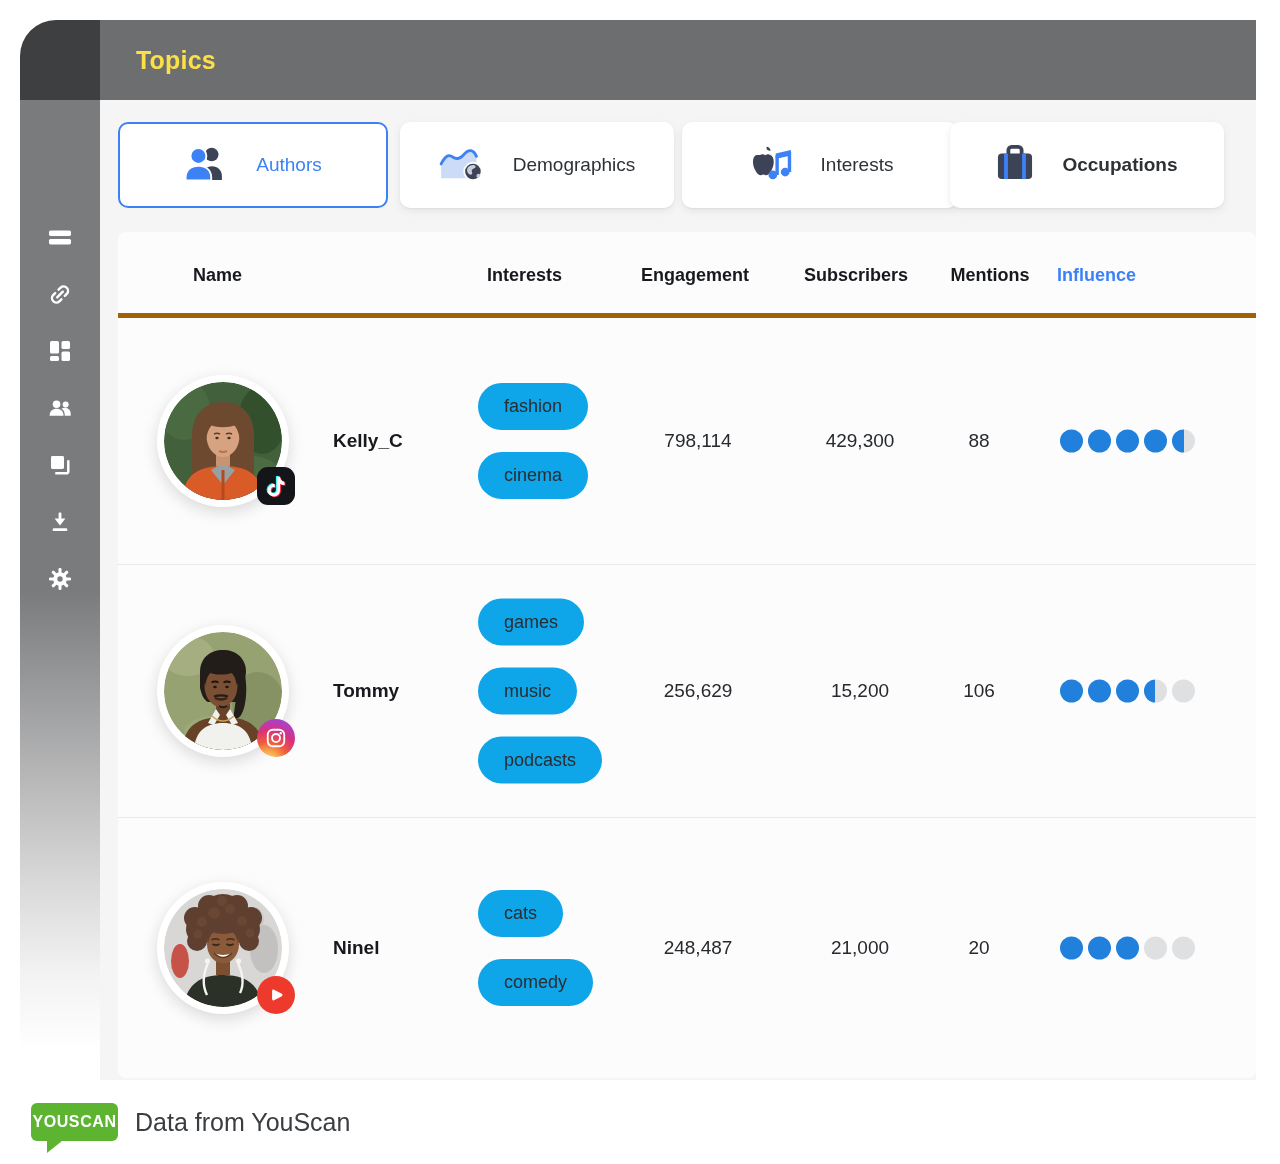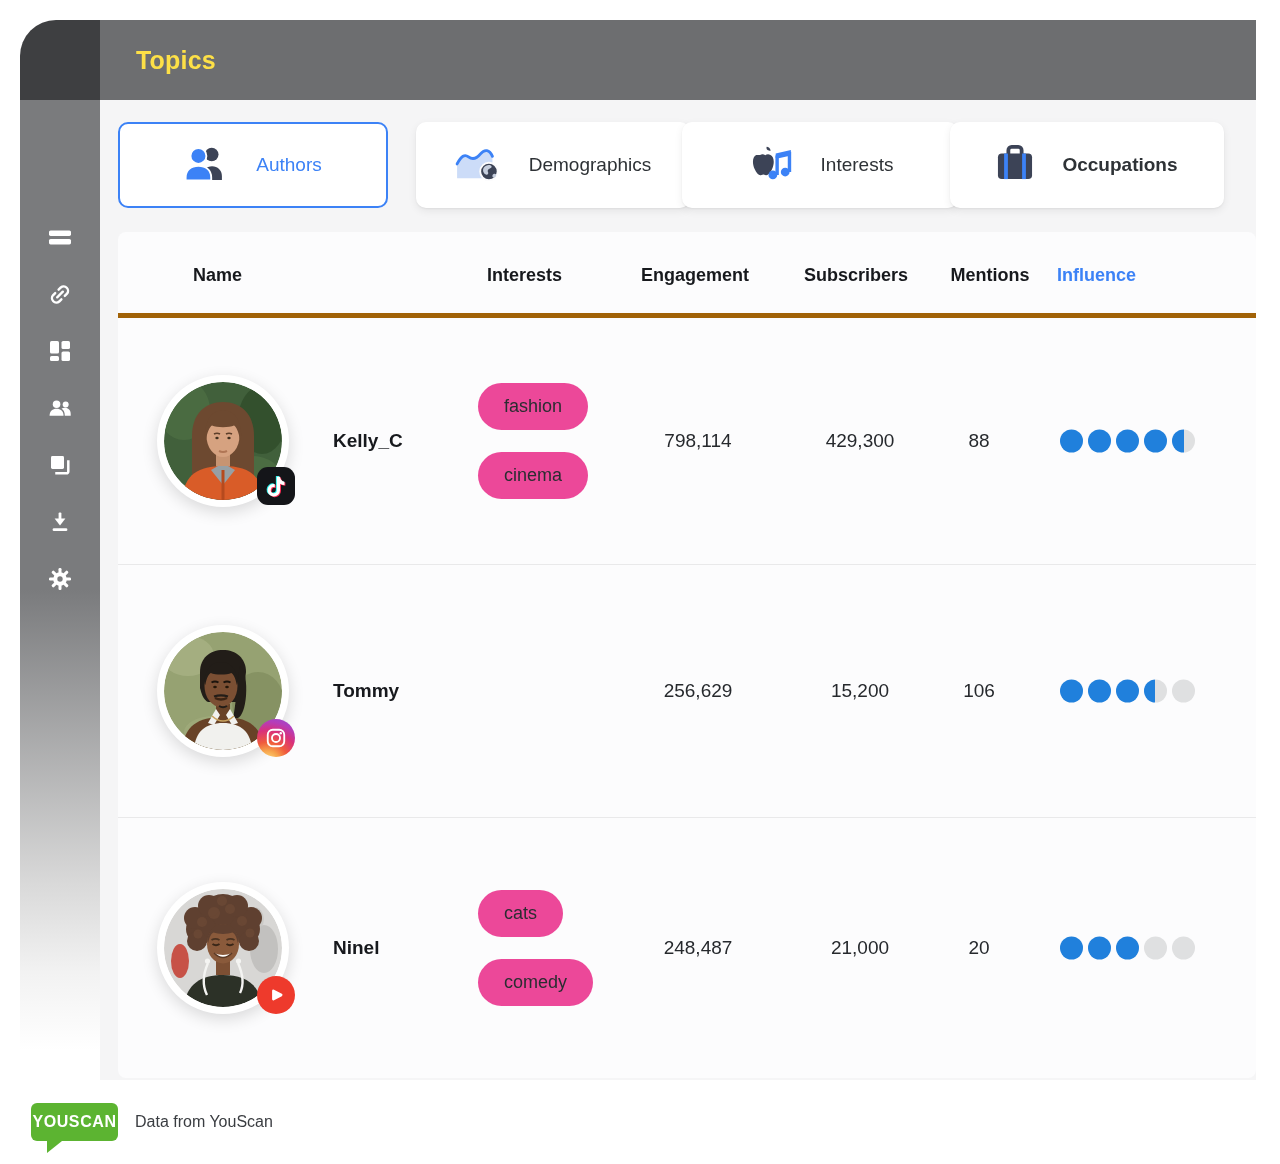--- a/index.html
+++ b/index.html
@@ -20,21 +20,21 @@
   
   .main { position:absolute; left:100px; top:100px; width:1156px; height:980px; background:#f5f5f6; }
 
   
   .tab { position:absolute; top:22px; height:86px; background:#ffffff; border-radius:10px;
     box-shadow:0 3px 8px rgba(0,0,0,.07), 0 1px 2px rgba(0,0,0,.05);
     display:flex; align-items:center; justify-content:center; gap:28px;
     font-size:19px; color:#2e3236; cursor:pointer; }
   .tab.selected { border:2px solid #3c82f6; color:#3c82f6; box-shadow:none; }
   .tab-authors { left:18px; width:270px; }
-  .tab-demographics { left:316px; width:274px; }
+  .tab-demographics { left:300px; width:274px; }
   .tab-interests { left:582px; width:276px; }
   .tab-occupations { left:850px; width:274px;font-weight:bold; }
 
   
   .table-card { position:absolute; left:18px; top:132px; width:1138px; height:846px; background:#fcfcfd; border-radius:8px; }
   .thead { position:relative; height:86px; border-bottom:5px solid #a16207; }
   .th { position:absolute; top:0; height:86px; line-height:86px; font-size:18px; font-weight:700; color:#17191d; cursor:pointer; }
   .th-name { left:75px; }
   .th-interests { left:369px; }
   .th-engagement { left:577px; transform:translateX(-50%); }
@@ -51,38 +51,38 @@
     background:#ffffff; border-radius:50%; box-shadow:0 5px 16px rgba(0,0,0,.14); display:flex; align-items:center; justify-content:center; }
   .avatar-wrap svg.face { border-radius:50%; }
   .badge { position:absolute; display:flex; align-items:center; justify-content:center; }
   .badge-tiktok { right:-6px; bottom:2px; width:38px; height:38px; background:#141519; border-radius:11px; }
   .badge-instagram { right:-6px; bottom:0px; width:38px; height:38px; border-radius:50%;
     background:radial-gradient(circle at 28% 115%, #fed373 8%, #f6a14b 24%, #f05c3c 40%, #d9317a 62%, #b43dbb 80%, #8950d8 100%); }
   .badge-youtube { right:-6px; bottom:0px; width:38px; height:38px; border-radius:50%; background:#ee3a2c; }
 
   .cell-name { position:absolute; left:215px; top:50%; transform:translateY(-50%); font-size:19px; font-weight:700; color:#17191d; }
   .cell-tags { position:absolute; left:360px; top:50%; transform:translateY(-50%); display:flex; flex-direction:column; align-items:flex-start; gap:22px; }
-  .pill { background:#ec4899; border-radius:26px; padding:13px 26px; font-size:18px; color:#2a2d31; white-space:nowrap; }
+  .pill { background:#0ea5e9; border-radius:26px; padding:13px 26px; font-size:18px; color:#2a2d31; white-space:nowrap; }
   .cell-num { position:absolute; top:50%; transform:translate(-50%,-50%); font-size:19px; color:#26292d; }
   .cell-engagement { left:580px; }
   .cell-subscribers { left:742px; }
   .cell-mentions { left:861px; }
   .cell-influence { position:absolute; left:942px; top:50%; transform:translateY(-50%); display:flex; gap:5px; }
   .dot { width:23px; height:23px; border-radius:50%; }
   .dot.full { background:#2080dc; }
   .dot.half { background:linear-gradient(90deg,#2080dc 50%, #dfe0e1 50%); }
   .dot.empty { background:#dfe0e1; }
 
   
   .footer { position:absolute; left:0; top:1080px; width:1280px; height:84px; background:#ffffff; }
   .logo-badge { position:absolute; left:31px; top:23px; width:87px; height:38px; background:#5cb431; border-radius:6px;
     color:#ffffff; font-weight:700; font-size:16px; letter-spacing:.6px; display:flex; align-items:center; justify-content:center; }
   .logo-badge::after { content:""; position:absolute; left:16px; top:100%; width:0; height:0;
     border-top:12px solid #5cb431; border-right:15px solid transparent; }
-  .footer-text { position:absolute; left:135px; top:23px; height:38px; line-height:38px; font-size:16px; color:#3a3d41; }
+  .footer-text { position:absolute; left:135px; top:23px; height:38px; line-height:38px; font-size:25px; color:#3a3d41; }
 </style>
 </head>
 <body>
 
 <div class="stage">
 
   <div class="corner-block"></div>
   <div class="header-bar">
     <div class="header-title">Topics</div>
   </div>
@@ -297,20 +297,25 @@
           </svg>
           <div class="badge badge-instagram">
             <svg viewBox="0 0 24 24" width="22" height="22" fill="none" stroke="#ffffff" stroke-width="2">
               <rect x="3" y="3" width="18" height="18" rx="5.5"></rect>
               <circle cx="12" cy="12" r="4.4"></circle>
               <circle cx="17.2" cy="6.8" r="1.3" fill="#ffffff" stroke="none"></circle>
             </svg>
           </div>
         </div>
         <div class="cell-name">Tommy</div>
+        <div class="cell-tags">
+          <span class="pill">games</span>
+          <span class="pill">music</span>
+          <span class="pill">podcasts</span>
+        </div>
         <div class="cell-num cell-engagement">256,629</div>
         <div class="cell-num cell-subscribers">15,200</div>
         <div class="cell-num cell-mentions">106</div>
         <div class="cell-influence">
             <span class="dot full"></span>
             <span class="dot full"></span>
             <span class="dot full"></span>
             <span class="dot half"></span>
             <span class="dot empty"></span>
           </div>

